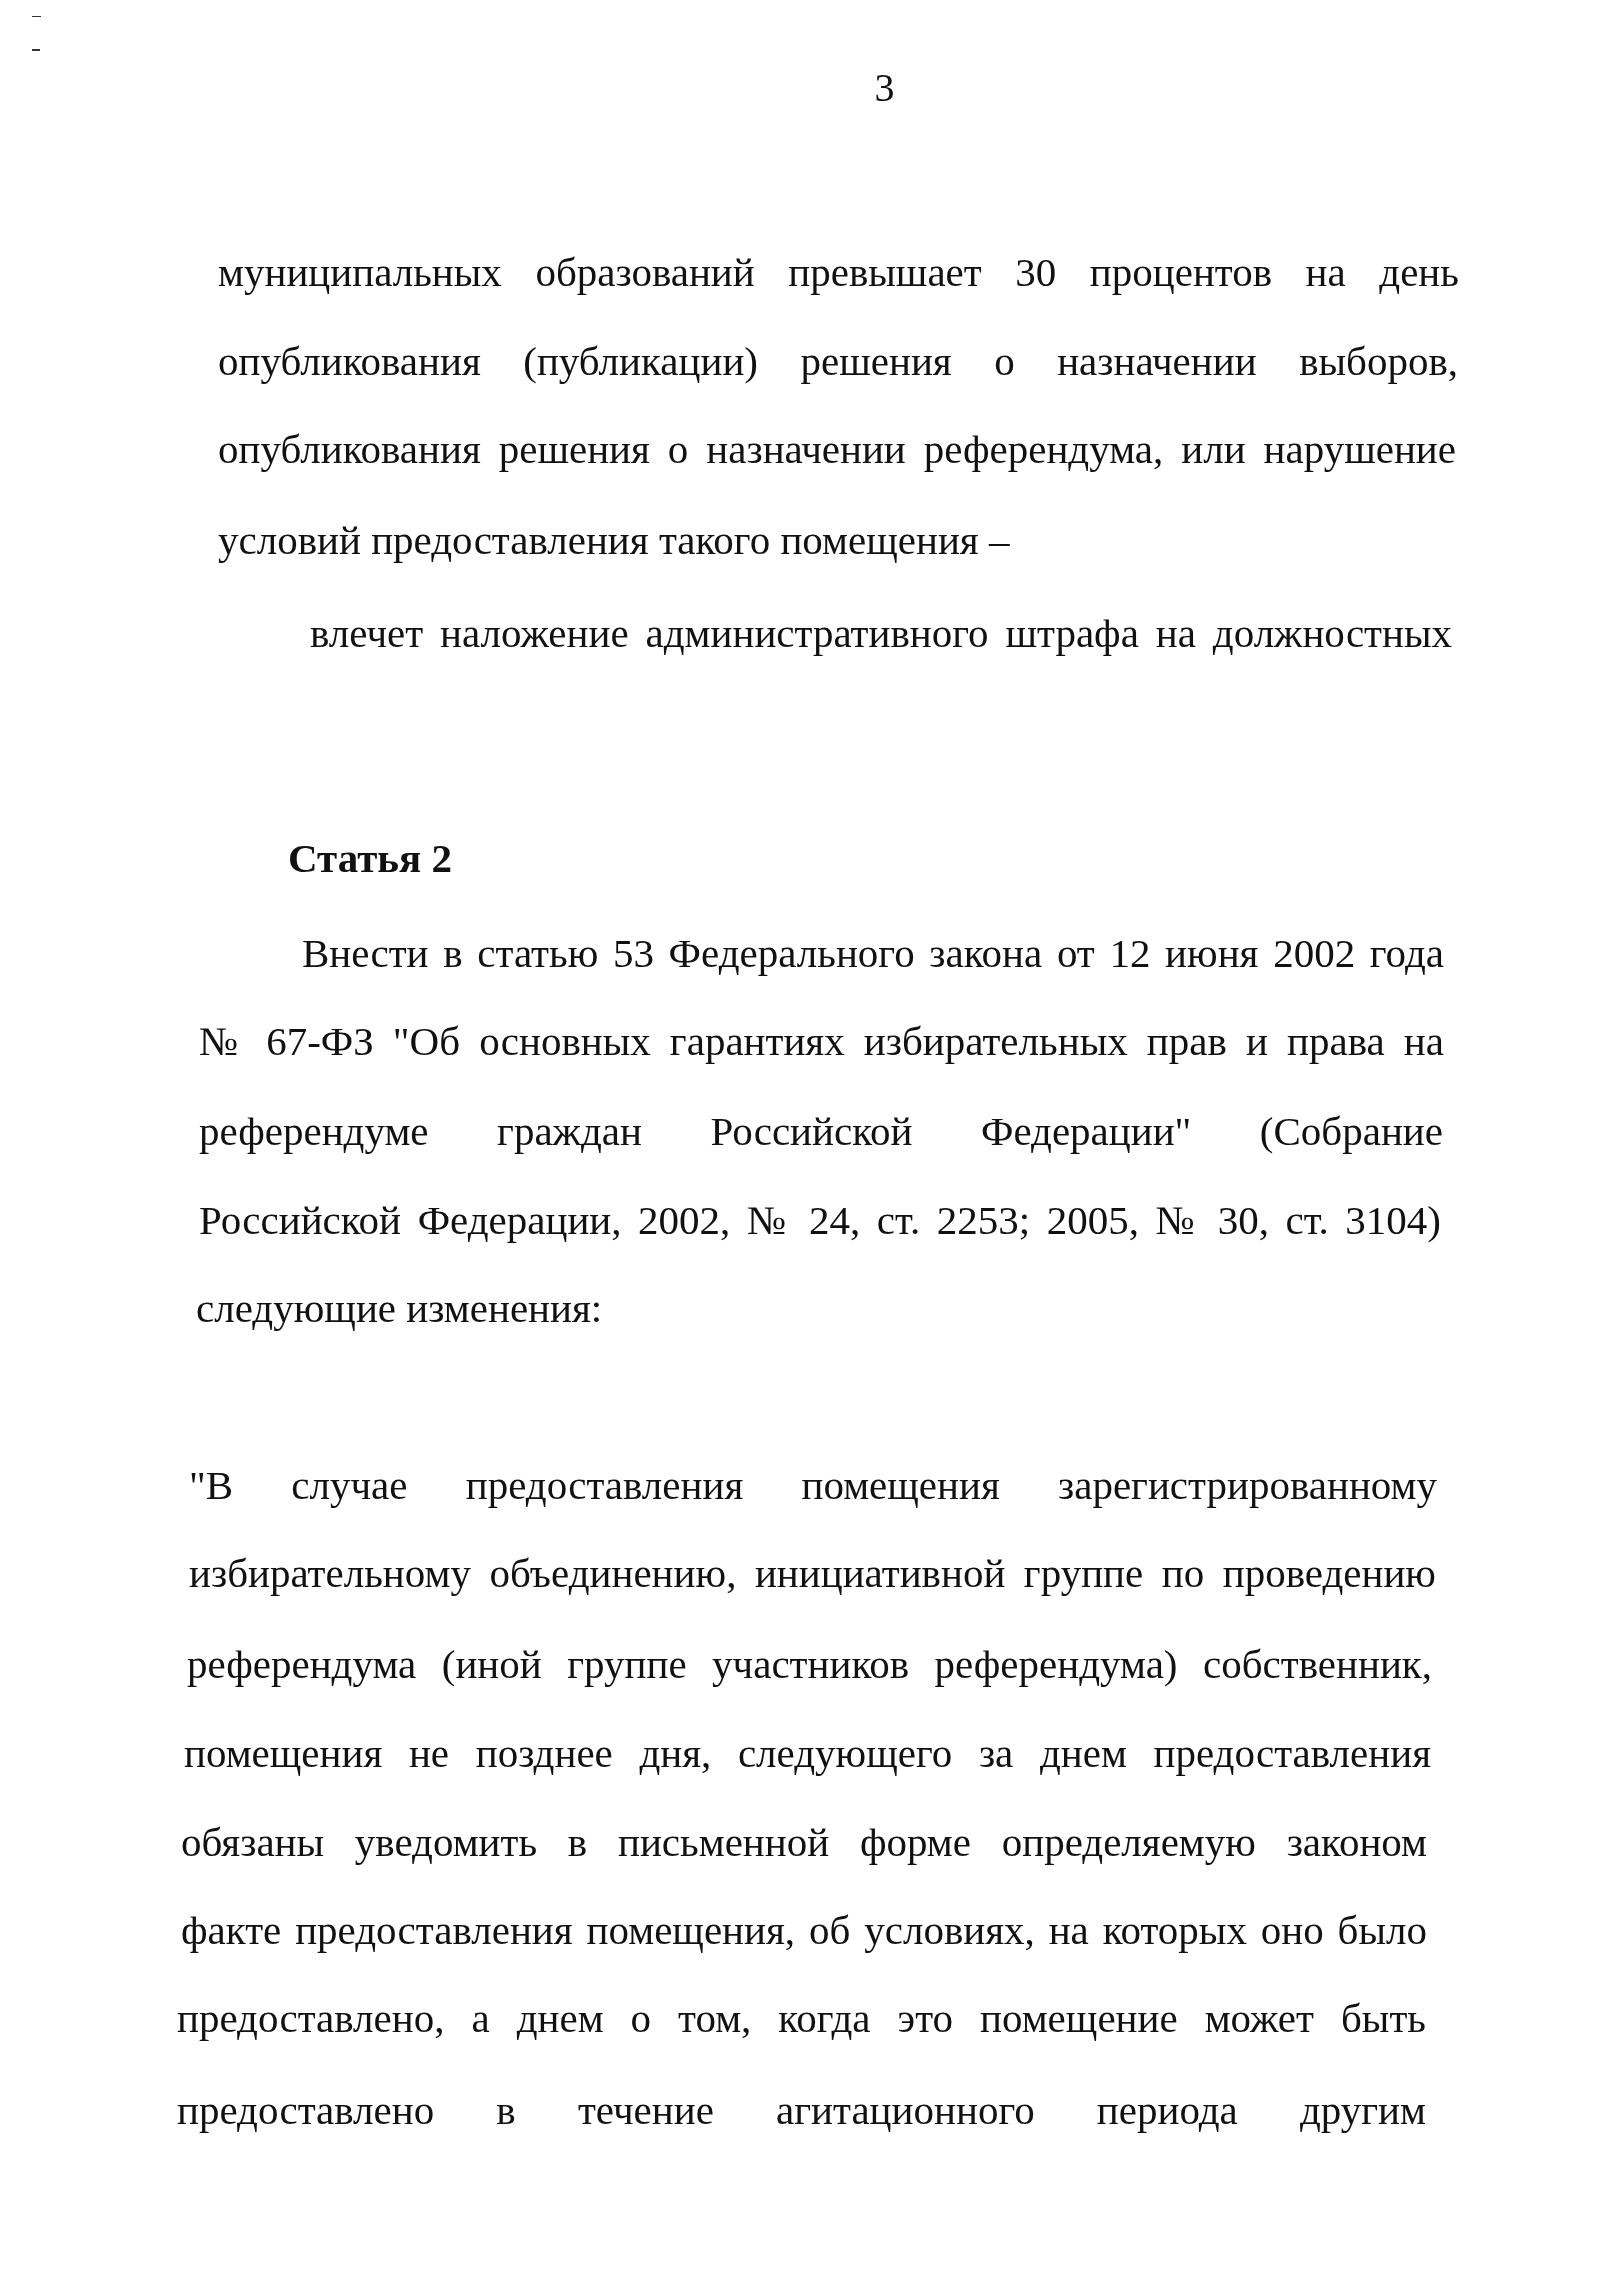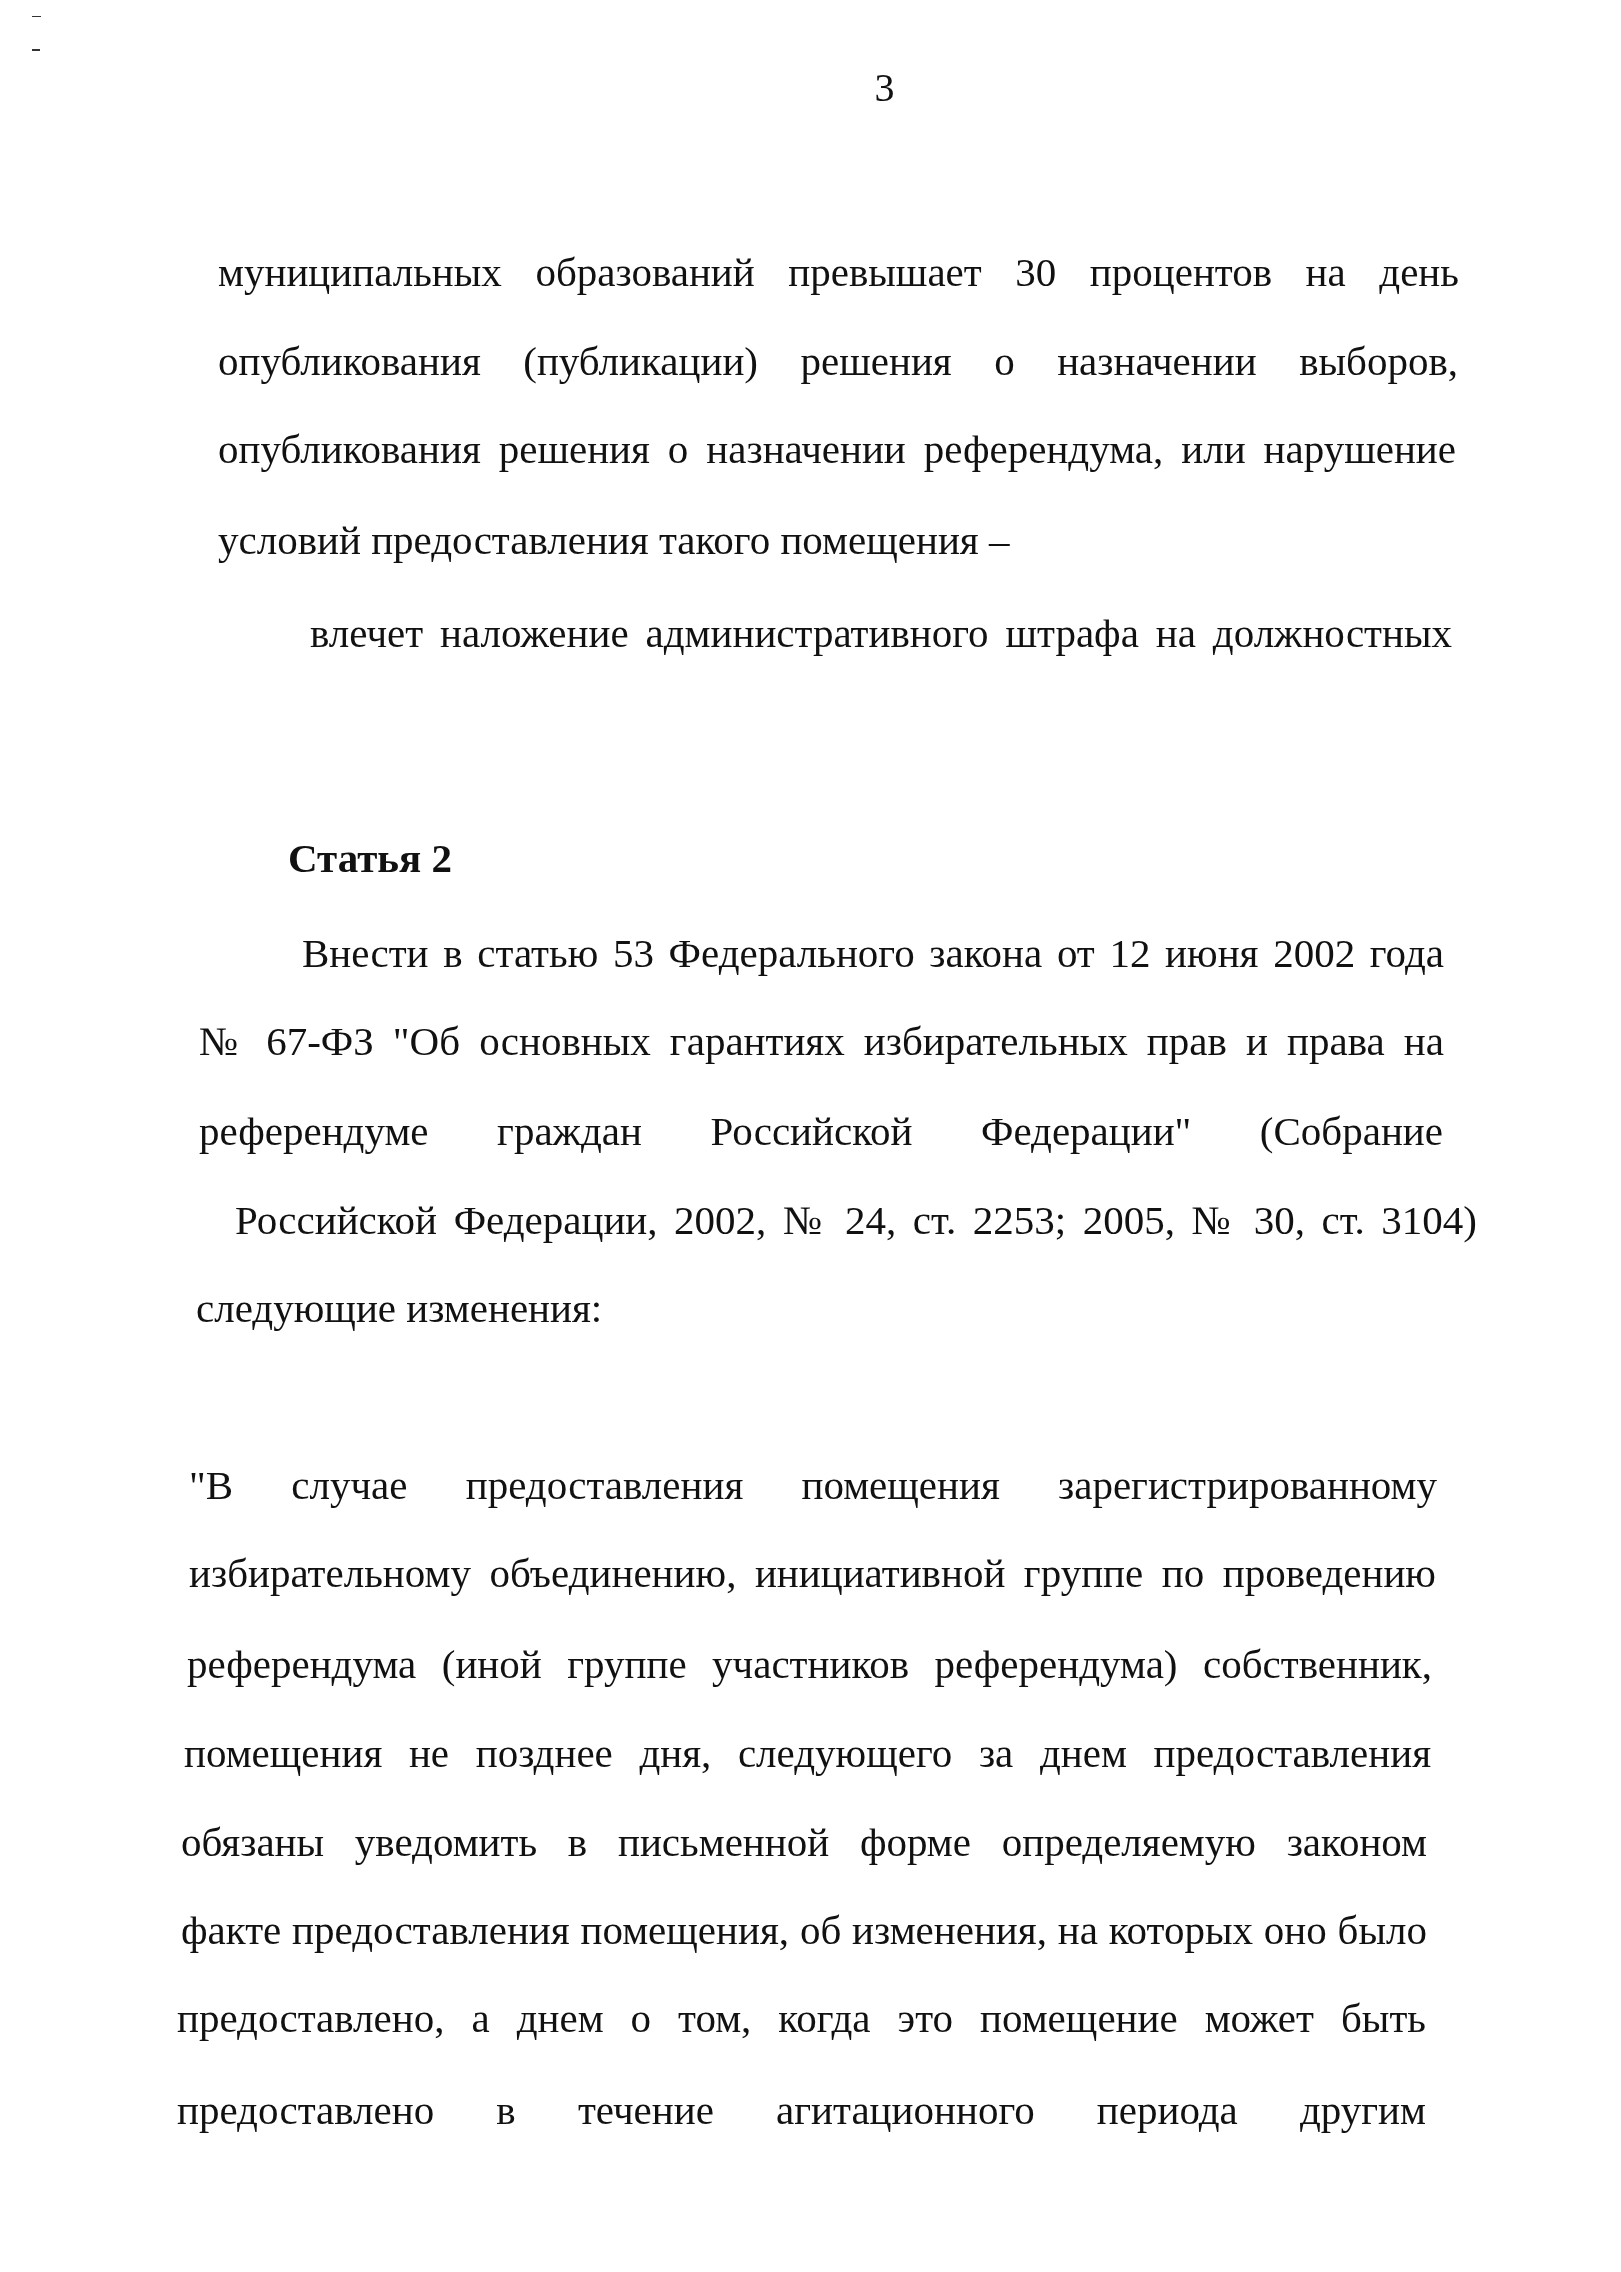--- a/index.html
+++ b/index.html
@@ -36,25 +36,25 @@
   <div class="ln j" style="left:218px;top:425px;width:1238px;">опубликования решения о назначении референдума, или нарушение равных</div>
   <div class="ln" style="left:218px;top:516px;">условий предоставления такого помещения –</div>
 
   <div class="ln j" style="left:310px;top:609px;width:1142px;">влечет наложение административного штрафа на должностных лиц в</div>
 
   <div class="ln b" style="left:288px;top:834px;font-family:Liberation Serif, serif;">Статья 2</div>
 
   <div class="ln j" style="left:302px;top:929px;width:1142px;">Внести в статью 53 Федерального закона от 12 июня 2002 года</div>
   <div class="ln j" style="left:199px;top:1017px;width:1245px;">№ 67-ФЗ "Об основных гарантиях избирательных прав и права на участие в</div>
   <div class="ln j" style="left:199px;top:1107px;width:1244px;">референдуме граждан Российской Федерации" (Собрание законодательства</div>
-  <div class="ln j" style="left:199px;top:1196px;width:1242px;margin-left:36px;">Российской Федерации, 2002, № 24, ст. 2253; 2005, № 30, ст. 3104)</div>
+  <div class="ln j" style="left:199px;top:1196px;width:1242px;">Российской Федерации, 2002, № 24, ст. 2253; 2005, № 30, ст. 3104)</div>
   <div class="ln" style="left:196px;top:1284px;">следующие изменения:</div>
 
   <div class="ln j" style="left:189px;top:1461px;width:1248px;">"В случае предоставления помещения зарегистрированному кандидату,</div>
   <div class="ln j" style="left:189px;top:1549px;width:1247px;">избирательному объединению, инициативной группе по проведению</div>
   <div class="ln j" style="left:187px;top:1640px;width:1245px;">референдума (иной группе участников референдума) собственник, владелец</div>
   <div class="ln j" style="left:184px;top:1729px;width:1247px;">помещения не позднее дня, следующего за днем предоставления помещения,</div>
   <div class="ln j" style="left:181px;top:1818px;width:1246px;">обязаны уведомить в письменной форме определяемую законом комиссию о</div>
-  <div class="ln j" style="left:181px;top:1906px;width:1246px;">факте предоставления помещения, об изменения, на которых оно было</div>
+  <div class="ln j" style="left:181px;top:1906px;width:1246px;">факте предоставления помещения, об условиях, на которых оно было</div>
   <div class="ln j" style="left:177px;top:1994px;width:1249px;">предоставлено, а днем о том, когда это помещение может быть</div>
   <div class="ln j" style="left:177px;top:2086px;width:1249px;">предоставлено в течение агитационного периода другим зарегистрированным</div>
 </div>
 
 
 </body></html>

